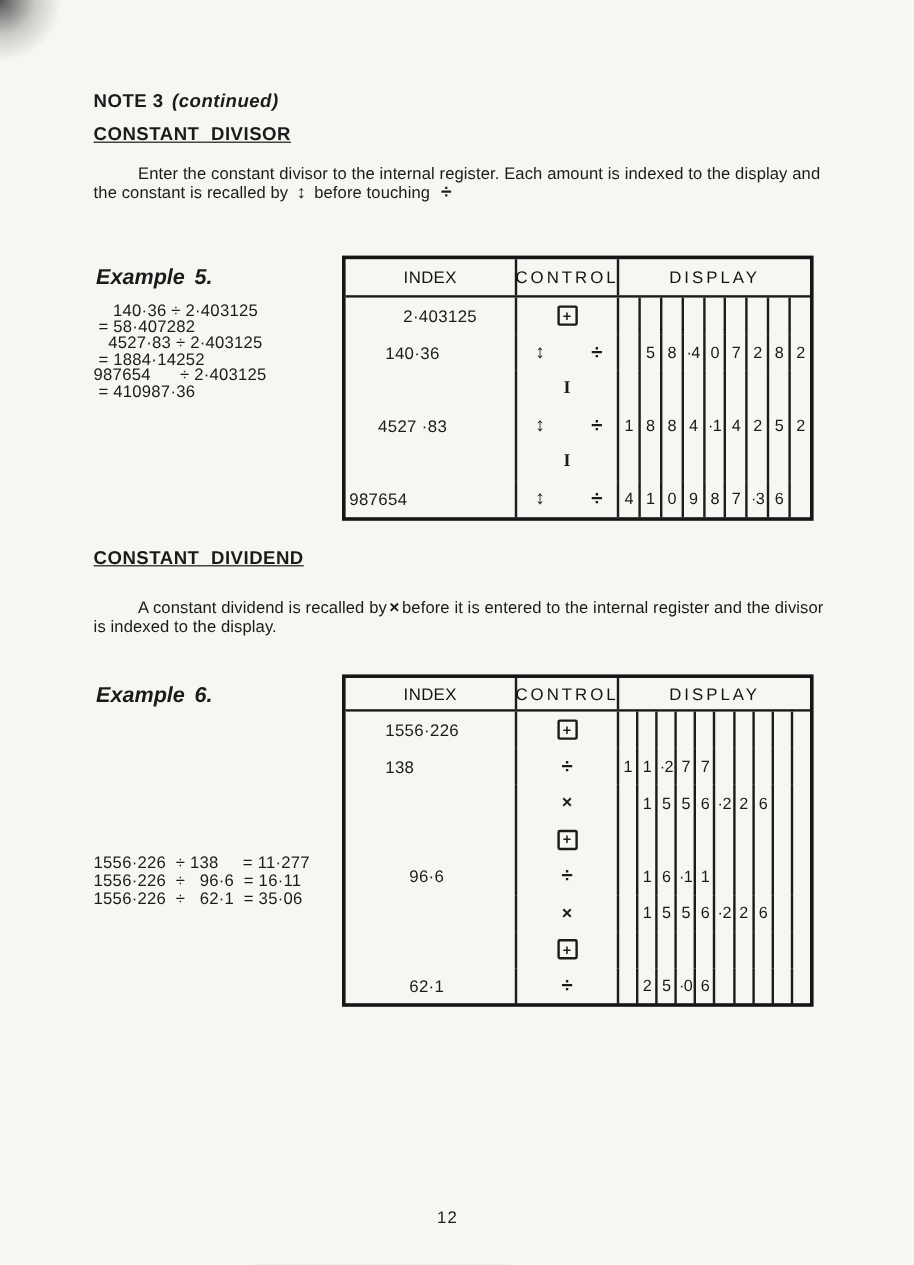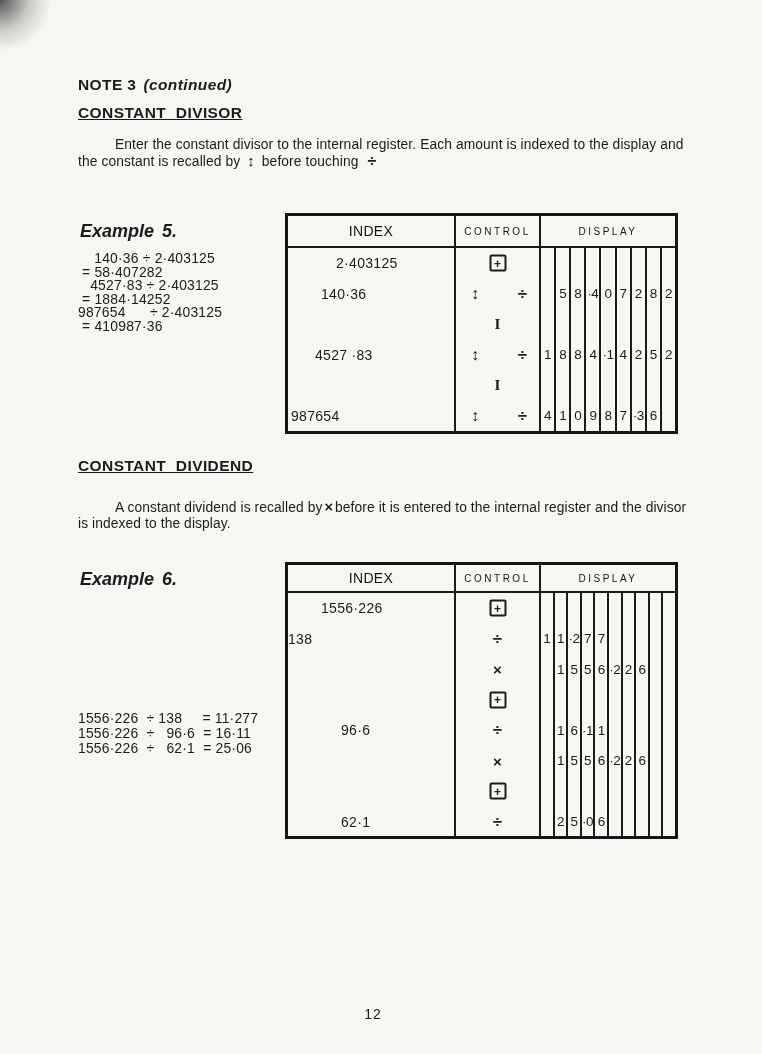--- a/index.html
+++ b/index.html
@@ -45,34 +45,34 @@
     position:absolute;left:285px;width:393px;
     border:3px solid #161616;
     box-sizing:border-box;
     background:var(--paper);
   }
   .t1{top:213px;height:221px;}
   .t2{top:562px;height:277px;}
   .thead{display:flex;border-bottom:2px solid var(--ink);}
   .t1 .thead{height:30px;}
   .t2 .thead{height:26px;}
-  .th{display:flex;align-items:center;justify-content:center;font-size:10px;letter-spacing:2.5px;color:#141414;}
+  .th{display:flex;align-items:center;justify-content:center;font-size:14px;letter-spacing:2.5px;color:#141414;}
   .tbody{display:flex;flex-direction:column;}
   .t1 .tbody{height:183px;}
   .t2 .tbody{height:244px;}
   .trow{display:flex;flex:1;min-height:0;}
-  .ci{width:166px;display:flex;align-items:center;box-sizing:border-box;font-size:14px;letter-spacing:.3px;}
+  .ci{width:141px;display:flex;align-items:center;box-sizing:border-box;font-size:14px;letter-spacing:.3px;}
   .cc{width:85px;border-left:2px solid var(--ink);position:relative;box-sizing:border-box;}
   .cd{flex:1;border-left:2px solid var(--ink);display:flex;}
   .th.ci,.th.cd{justify-content:center;}
   .dc{flex:1;display:flex;align-items:center;justify-content:center;font-size:13.5px;min-width:0;letter-spacing:-.5px;}
   .dc + .dc{border-left:2px solid var(--ink);}
   
   .pl2{padding-left:3px;}  .pl24{padding-left:33px;} .pl26{padding-left:27px;}
-  .pl32{} .pl48{padding-left:48px;} .pl52{padding-left:53px;}
+  .pl32{padding-left:33px;} .pl48{padding-left:48px;} .pl52{padding-left:53px;}
   
   .cl{position:absolute;left:15px;top:50%;transform:translateY(-50%);}
   .cr{position:absolute;right:12px;top:50%;transform:translateY(-50%);}
   .cm{position:absolute;left:50%;top:50%;transform:translate(-50%,-50%);}
   .sym-arrow{font-weight:bold;font-size:16px;}
   .sym-div{font-weight:bold;font-size:17px;}
   .sym-times{font-weight:bold;font-size:15px;}
   .sym-i{font-family:"Liberation Serif",serif;font-size:15px;font-weight:600;}
   .keybox{
     display:flex;align-items:center;justify-content:center;
@@ -225,21 +225,21 @@
     </div>
   </div>
 
   <div class="abs h-section h-dividend">CONSTANT DIVIDEND</div>
 
   <p class="abs para para2"><span>A constant dividend is recalled by</span><span class="inline-times">×</span><span>before it is entered to the internal register and the divisor is indexed to the display.</span></p>
 
   <div class="abs ex-label ex6-label">Example 6.</div>
   <div class="abs equations eq6">1556·226  ÷ 138     = 11·277
 1556·226  ÷   96·6  = 16·11
-1556·226  ÷   62·1  = 25·06</div>
+1556·226  ÷   62·1  = 35·06</div>
 
   <div class="ctable t2">
     <div class="thead">
       <div class="th ci">INDEX</div>
       <div class="th cc" style="display:flex;align-items:center;justify-content:center;">CONTROL</div>
       <div class="th cd">DISPLAY</div>
     </div>
     <div class="tbody">
 
       <div class="trow">

